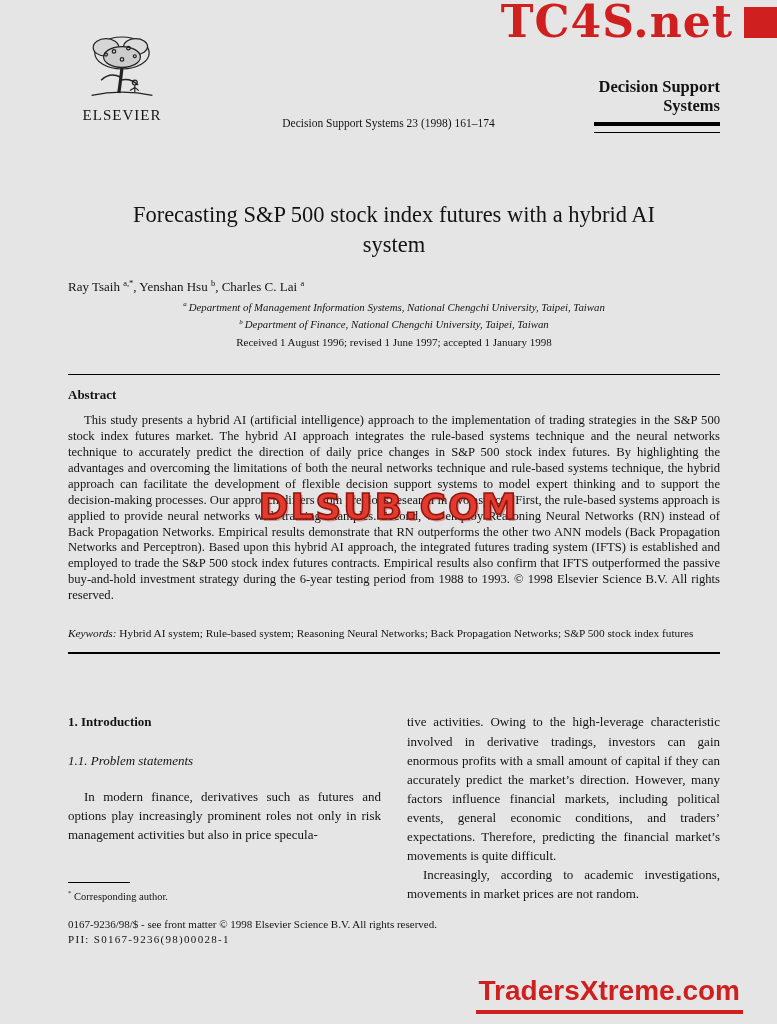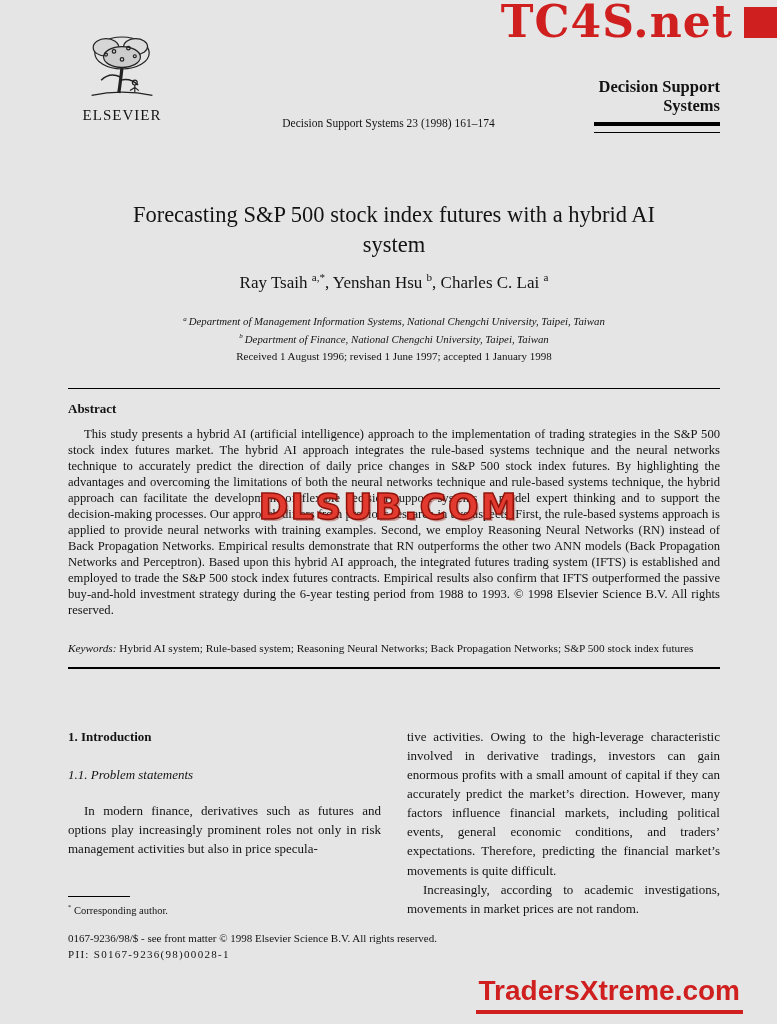--- a/index.html
+++ b/index.html
@@ -54,22 +54,22 @@
   .journal-name { font-size: 16.5px; font-weight: bold; line-height: 1.15; }
   .jrule-thick { height: 4px; background: #000; margin-top: 6px; }
   .jrule-thin  { height: 1px; background: #000; margin-top: 6px; }
   
   .content { padding: 0 57px 0 68px; }
   .title {
     margin: 50px auto 0; max-width: 585px;
     text-align: center; font-size: 22.5px; font-weight: normal; line-height: 1.35;
   }
   sup { font-size: 0.65em; }
-  .authors { margin-top: 11px; text-align: center; font-size: 17px; }
-  .affils  { margin-top: 20px; text-align: center; font-style: italic; font-size: 10.8px; line-height: 1.6; }
+  .authors { margin-top: 17px; text-align: left; font-size: 13px; }
+  .affils  { margin-top: 4px; text-align: center; font-style: italic; font-size: 10.8px; line-height: 1.6; }
   .affils sup { margin-right: 2px; }
   .dates   { margin-top: 2px; text-align: center; font-size: 11px; }
   hr.rule  { border: 0; border-top: 1px solid #000; margin: 26px 0 0; }
   hr.rule2 { border: 0; border-top: 2px solid #000; margin: 13px 0 0; }
   .abstract-heading { margin-top: 12px; font-size: 13px; font-weight: bold; }
   .abstract-body {
     margin-top: 10px; font-size: 12.6px; line-height: 1.27;
     text-align: justify; text-indent: 16px;
   }
   .keywords { margin-top: 23px; font-size: 11.3px; }

